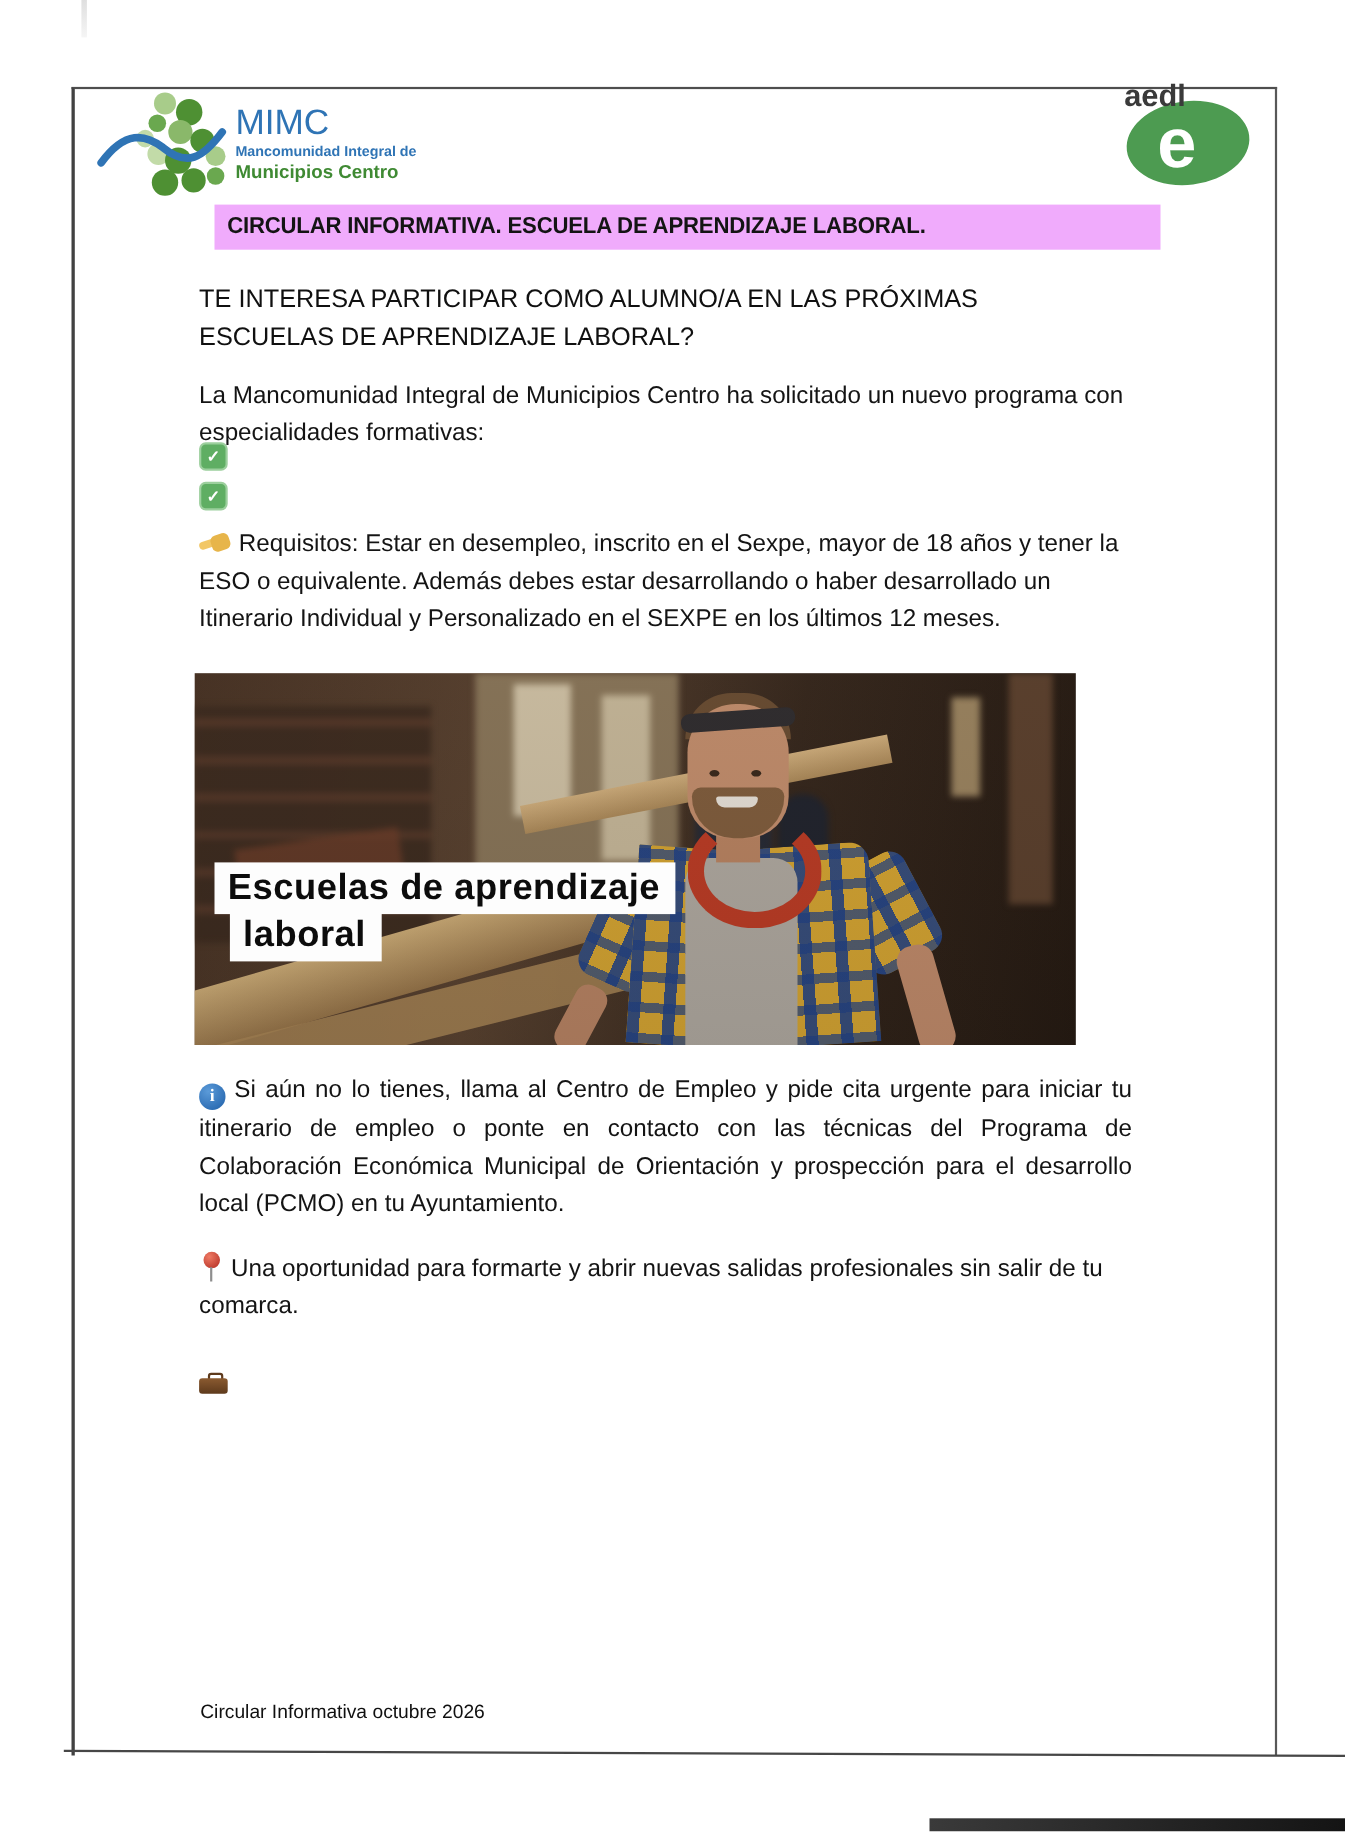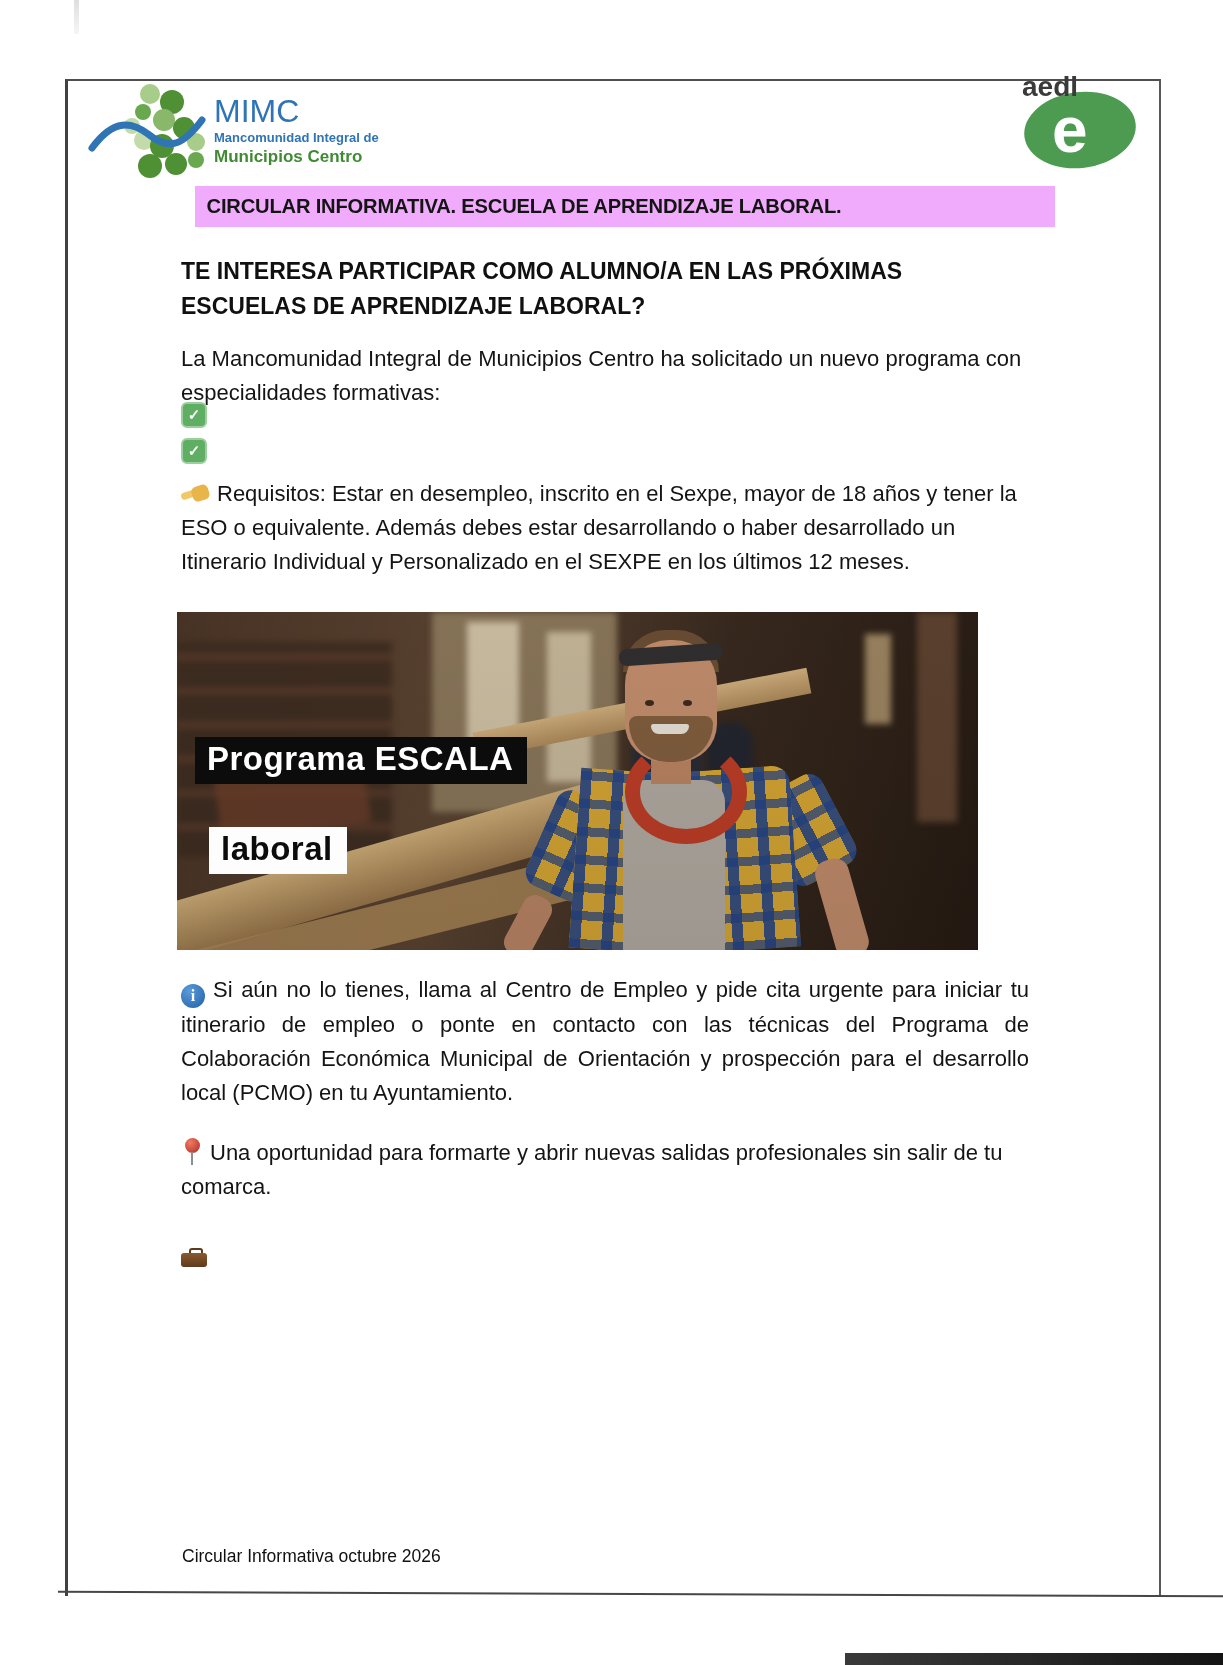--- a/index.html
+++ b/index.html
@@ -13,21 +13,21 @@
   .scan-smudge{left:74px;top:0;width:5px;height:34px;background:linear-gradient(#c9c9c9,#efefef);opacity:.6;}
 
   
   .mimc-logo{left:88px;top:82px;width:300px;height:100px;}
   .aedl-logo{left:1008px;top:70px;width:140px;height:108px;}
 
   
   .banner{left:180px;top:186px;width:860px;height:41px;background:#f0abfc;margin-left:15px;}
   .banner-text{padding:8px 0 0 12px;font-weight:bold;font-size:21px;letter-spacing:-0.2px;transform:scaleX(0.96);transform-origin:left;color:#141414;white-space:nowrap;}
 
-  .title{left:181px;top:254px;width:810px;font-size:23px;line-height:35px;color:#101010;font-weight:bold;}
+  .title{left:181px;top:254px;width:810px;font-size:23px;line-height:35px;color:#101010;}
   .para{font-size:22px;line-height:34px;color:#141414;}
   .p-program{left:181px;top:342px;width:845px;}
   .bullet{left:181px;width:860px;height:32px;display:flex;align-items:center;gap:9px;font-size:22px;color:#141414;}
   .b1{top:399px;} .b2{top:435px;}
   .check{width:22px;height:22px;border-radius:6px;background:#5fae63;border:2px solid #9ccf9d;display:inline-flex;align-items:center;justify-content:center;color:#fff;font-size:15px;font-weight:bold;flex:0 0 auto;}
   .p-req{left:181px;top:477px;width:848px;}
   .hand{display:inline-block;width:30px;height:20px;position:relative;vertical-align:-3px;margin-right:6px;transform:rotate(-18deg);}
   .hand .fist{position:absolute;right:2px;top:3px;width:17px;height:15px;background:#e7b54a;border-radius:5px;}
   .hand .finger{position:absolute;left:0;top:5px;width:18px;height:7px;background:#f2c766;border-radius:4px;}
 
@@ -168,21 +168,21 @@
     <div class="phones"></div>
     <div class="hair"></div>
     <div class="head"></div>
     <div class="shades"></div>
     <div class="eye eye-l"></div>
     <div class="eye eye-r"></div>
     <div class="beard"></div>
     <div class="smile"></div>
   </div>
   <div class="tint"></div>
-  <div class="cap cap-black">Programa ESCALA</div>
+  <div class="cap cap-white1">Escuelas de aprendizaje</div>
   <div class="cap cap-white2">laboral</div>
 </div>
 
 <div class="abs para p-info">
   <span class="info-ic">i</span><span>Si aún no lo tienes, llama al Centro de Empleo y pide cita urgente para iniciar tu itinerario de empleo o ponte en contacto con las técnicas del Programa de Colaboración Económica Municipal de Orientación y prospección para el desarrollo local (PCMO)  en tu Ayuntamiento.</span>
 </div>
 
 <div class="abs para p-opp">
   <span class="pin"><span class="ball"></span><span class="stem"></span></span><span>Una oportunidad para formarte y abrir nuevas salidas profesionales sin salir de tu comarca.</span>
 </div>

